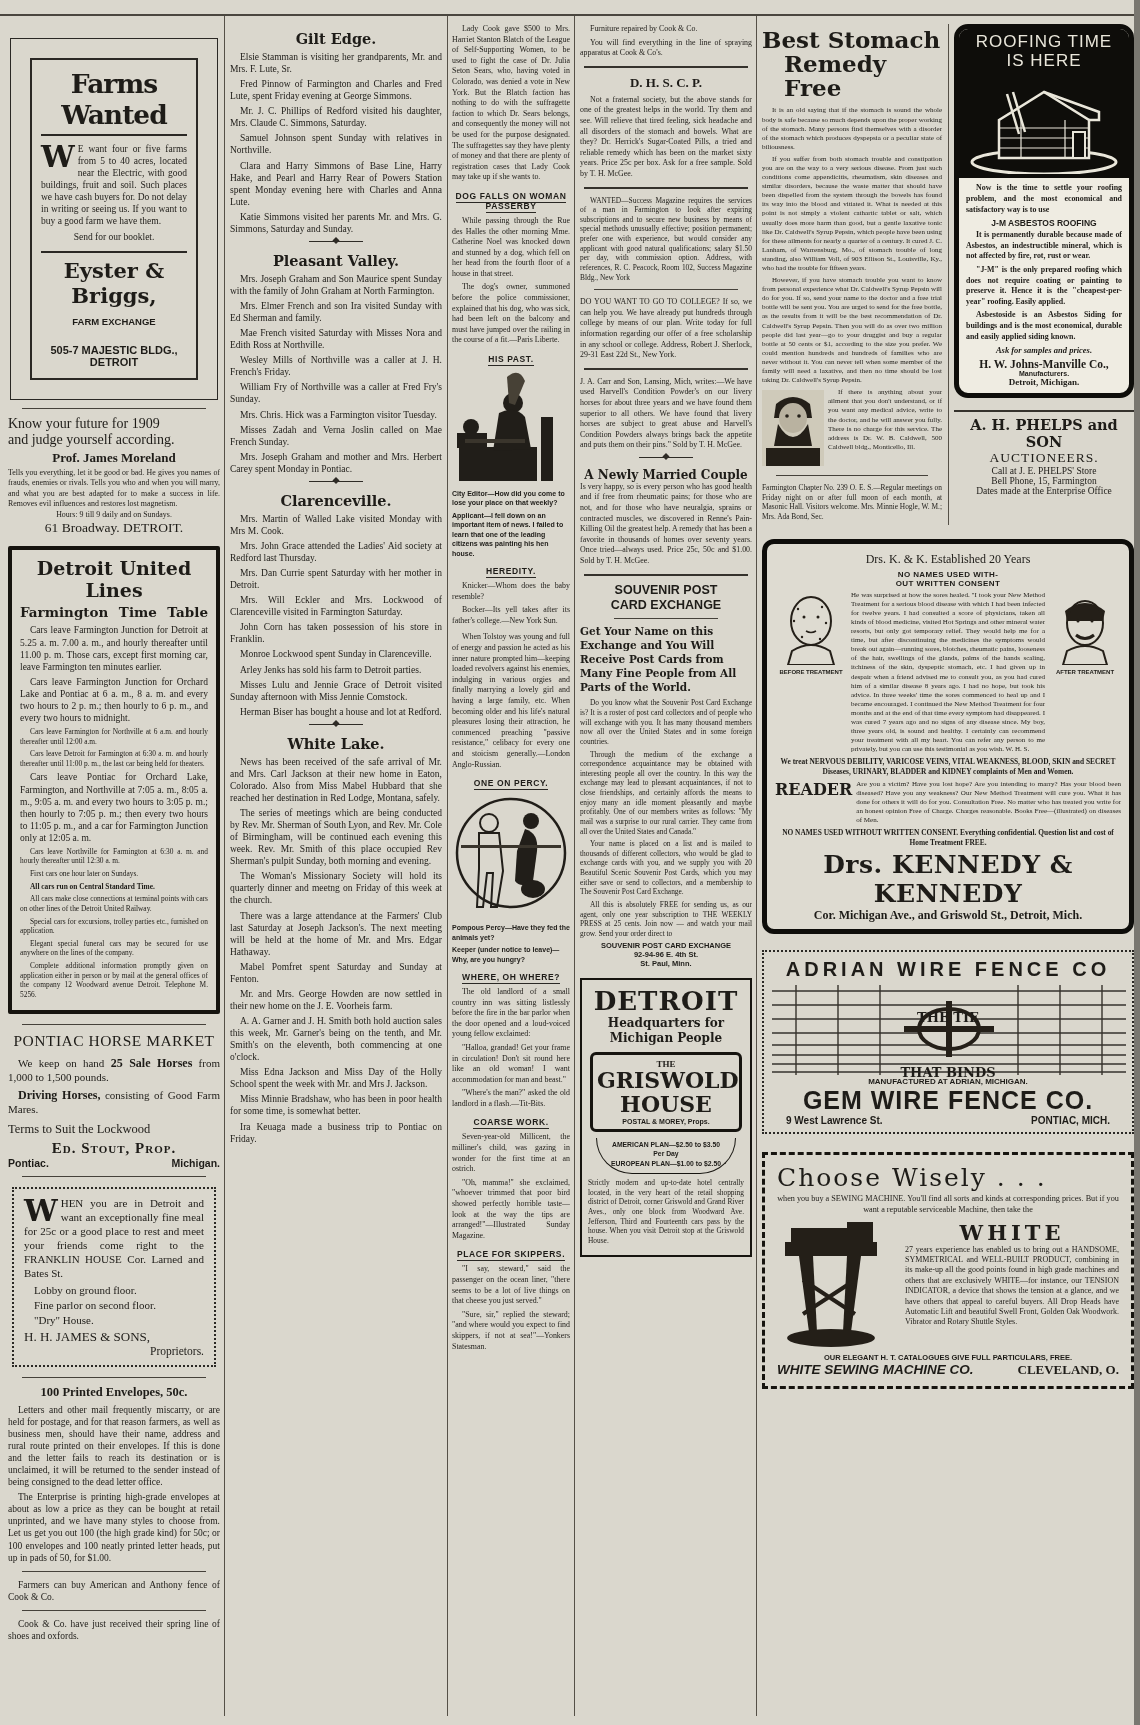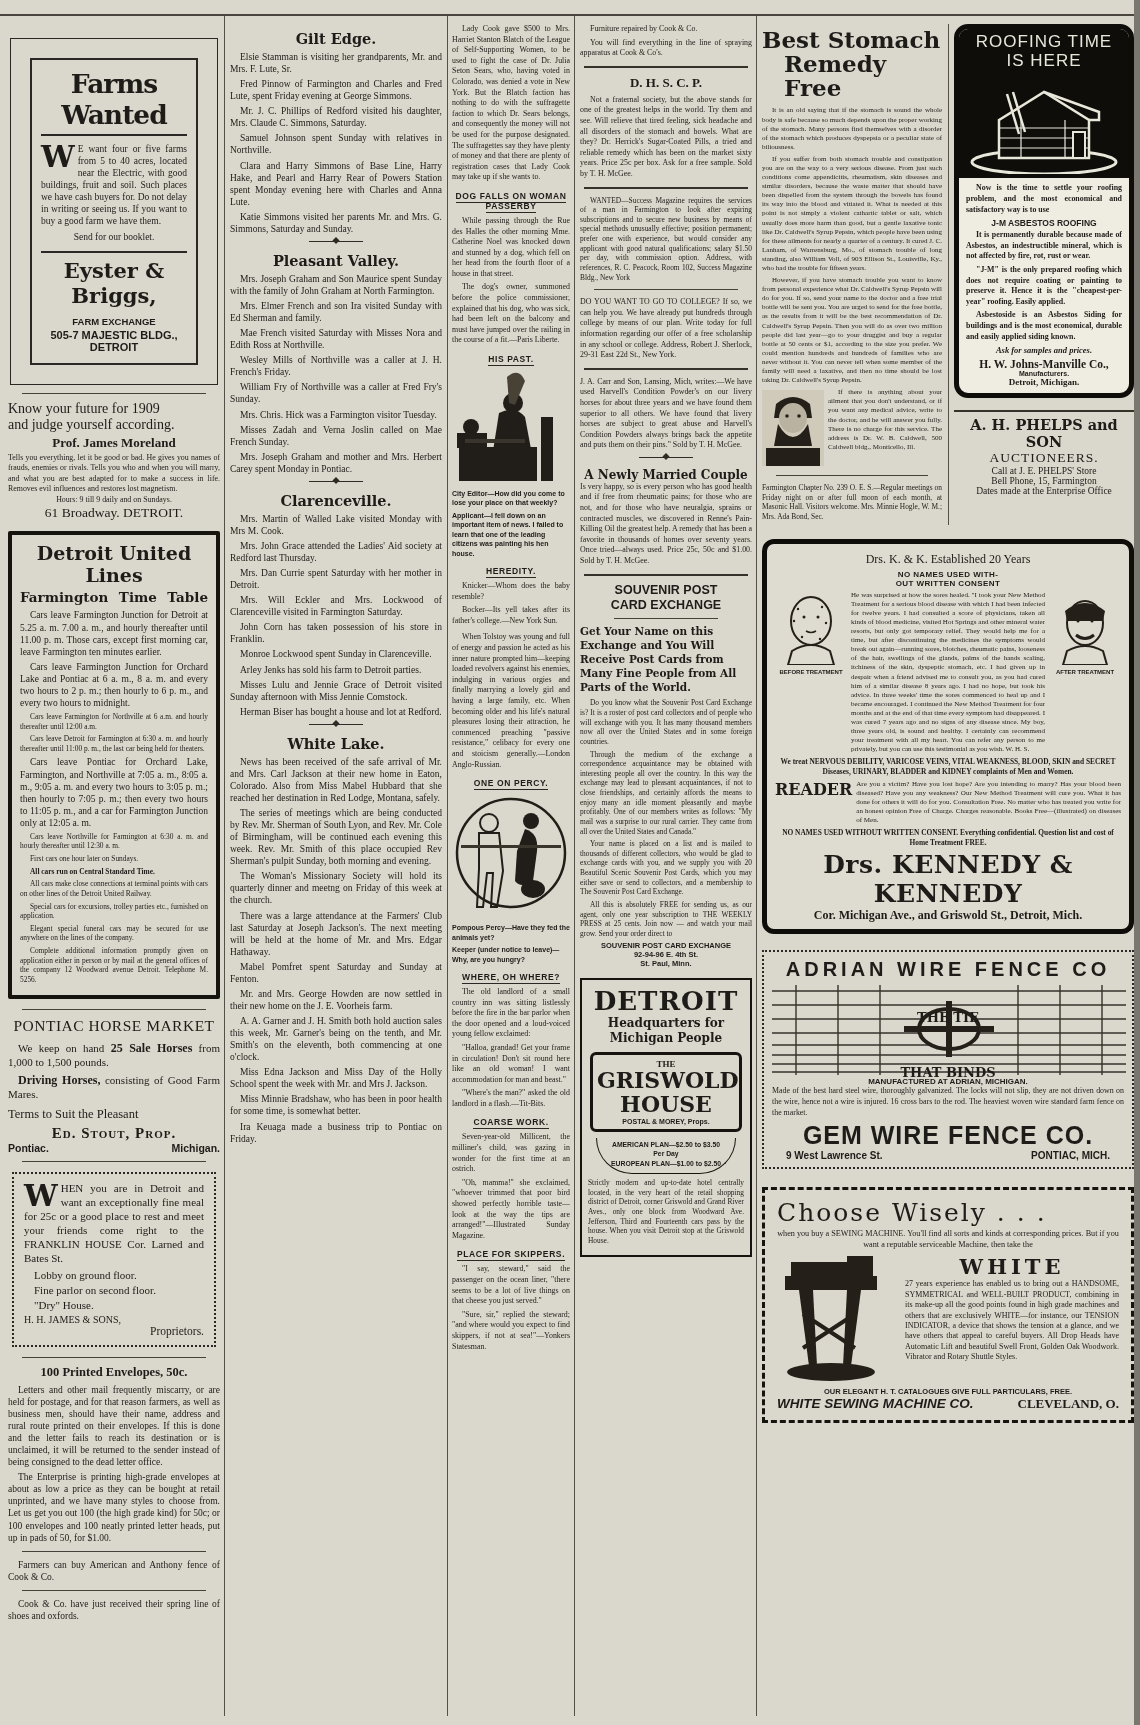--- a/index.html
+++ b/index.html
@@ -91,21 +91,21 @@
   <div id="c1" class="col">
     <div class="farmsbox">
       <div class="inner">
         <div class="farmstitle">Farms Wanted</div>
         <div class="t95">
           <span class="dropcap">W</span><span>E want four or five farms from 5 to 40 acres, located near the Electric, with good buildings, fruit and soil. Such places we have cash buyers for. Do not delay in writing or seeing us. If you want to buy a good farm we have them.</span>
         </div>
         <p class="t95 ctr" style="margin-top:4px;">Send for our booklet.</p>
         <div class="firmline">Eyster &amp; Briggs,</div>
         <div class="ctr sans b" style="font-size:9.5px;margin-top:8px;">FARM EXCHANGE</div>
-        <div class="ctr sans b" style="font-size:11px;margin-top:2px;">505-7 MAJESTIC BLDG., DETROIT</div>
+        <div class="ctr sans b" style="font-size:11px;margin-top:17px;">505-7 MAJESTIC BLDG., DETROIT</div>
       </div>
     </div>
     <hr class="hr1">
     <div>
       <div style="font-size:14px;">Know your future for 1909</div>
       <div style="font-size:14px;">and judge yourself according.</div>
       <div class="ctr b" style="font-size:13px;margin:2px 0;">Prof. James Moreland</div>
       <div class="t8">Tells you everything, let it be good or bad. He gives you names of frauds, enemies or rivals. Tells you who and when you will marry, and what you are best adapted for to make a success in life. Removes evil influences and restores lost magnetism.</div>
       <div class="t8 ctr">Hours: 9 till 9 daily and on Sundays.</div>
       <div class="ctr" style="font-size:13.5px;">61 Broadway. DETROIT.</div>
@@ -128,36 +128,36 @@
       <p class="t75 ind">All cars make close connections at terminal points with cars on other lines of the Detroit United Railway.</p>
       <p class="t75 ind">Special cars for excursions, trolley parties etc., furnished on application.</p>
       <p class="t75 ind">Elegant special funeral cars may be secured for use anywhere on the lines of the company.</p>
       <p class="t75 ind">Complete additional information promptly given on application either in person or by mail at the general offices of the company 12 Woodward avenue Detroit. Telephone M. 5256.</p>
     </div>
     <hr class="hr1">
     <div>
       <div class="ctr" style="font-size:15.5px;letter-spacing:.5px;">PONTIAC HORSE MARKET</div>
       <p class="t95 ind" style="font-size:11px;margin-top:6px;"><span>We keep on hand </span><span class="b" style="font-size:12px;">25 Sale Horses</span><span> from 1,000 to 1,500 pounds.</span></p>
       <p class="t95 ind" style="font-size:11px;"><span class="b" style="font-size:12px;">Driving Horses,</span><span> consisting of Good Farm Mares.</span></p>
-      <p style="font-size:12.5px;margin-top:5px;">Terms to Suit the Pleasant</p>
+      <p style="font-size:12.5px;margin-top:5px;">Terms to Suit the Lockwood</p>
       <div class="ctr b" style="font-size:15px;font-variant:small-caps;letter-spacing:1px;">Ed. Stout, Prop.</div>
       <div class="sans b" style="font-size:10.5px;display:flex;justify-content:space-between;">
         <span>Pontiac.</span>
           <span>Michigan.</span>
       </div>
     </div>
     <hr class="hr1">
     <div class="franklin">
       <div class="t95" style="font-size:11px;">
         <span class="dropcap">W</span><span>HEN you are in Detroit and want an exceptionally fine meal for 25c or a good place to rest and meet your friends come right to the FRANKLIN HOUSE Cor. Larned and Bates St.</span>
       </div>
       <p class="ind" style="font-size:11px;margin-top:3px;">Lobby on ground floor.</p>
       <p class="ind" style="font-size:11px;">Fine parlor on second floor.</p>
       <p class="ind" style="font-size:11px;">"Dry" House.</p>
-      <div style="font-size:10px;">H. H. JAMES &amp; SONS,</div>
+      <div style="font-size:13px;">H. H. JAMES &amp; SONS,</div>
       <div style="font-size:11.5px;text-align:right;">Proprietors.</div>
     </div>
     <hr class="hr1">
     <div>
       <div class="ctr b" style="font-size:12.5px;margin-bottom:4px;">100 Printed Envelopes, 50c.</div>
       <p class="t95 ind">Letters and other mail frequently miscarry, or are held for postage, and for that reason farmers, as well as business men, should have their name, address and rural route printed on their envelopes. If this is done and the letter fails to reach its destination or is unclaimed, it will be returned to the sender instead of being consigned to the dead letter office.</p>
       <p class="t95 ind">The Enterprise is printing high-grade envelopes at about as low a price as they can be bought at retail unprinted, and we have many styles to choose from. Let us get you out 100 (the high grade kind) for 50c; or 100 envelopes and 100 neatly printed letter heads, put up in pads of 50, for $1.00.</p>
     </div>
     <hr class="hr1">
     <p class="t95 ind">Farmers can buy American and Anthony fence of Cook &amp; Co.</p>
@@ -438,21 +438,20 @@
         </g>
         <ellipse cx="177" cy="48" rx="30" ry="20" fill="#dad7cd" stroke="#241f18" stroke-width="4"></ellipse>
         <line x1="132" y1="48" x2="222" y2="48" stroke="#241f18" stroke-width="6"></line>
         <line x1="177" y1="20" x2="177" y2="76" stroke="#241f18" stroke-width="6"></line>
       </svg>
       <div class="tie">
         <div>THE TIE</div>
         <div style="margin-top:40px;">THAT BINDS</div>
       </div>
       <div class="ctr sans b" style="font-size:8px;">MANUFACTURED AT ADRIAN, MICHIGAN.</div>
-      <p class="t8">Made of the best hard steel wire, thoroughly galvanized. The locks will not slip, they are not driven down on the wire, hence not a wire is injured. 16 cross bars to the rod. The heaviest woven wire standard farm fence on the market.</p>
       <div class="gemname">GEM WIRE FENCE CO.</div>
       <div class="row" style="justify-content:space-between;padding:0 14px;">
         <span class="sans b" style="font-size:10px;">9 West Lawrence St.</span>
         <span class="sans b" style="font-size:10px;">PONTIAC, MICH.</span>
       </div>
     </div>
 
     <div class="wiselybox">
       <div class="wiselytitle">Choose Wisely . . .</div>
       <p class="t75 ctr" style="font-size:8.2px;margin:2px 0 4px;">when you buy a SEWING MACHINE. You'll find all sorts and kinds at corresponding prices. But if you want a reputable serviceable Machine, then take the</p>

